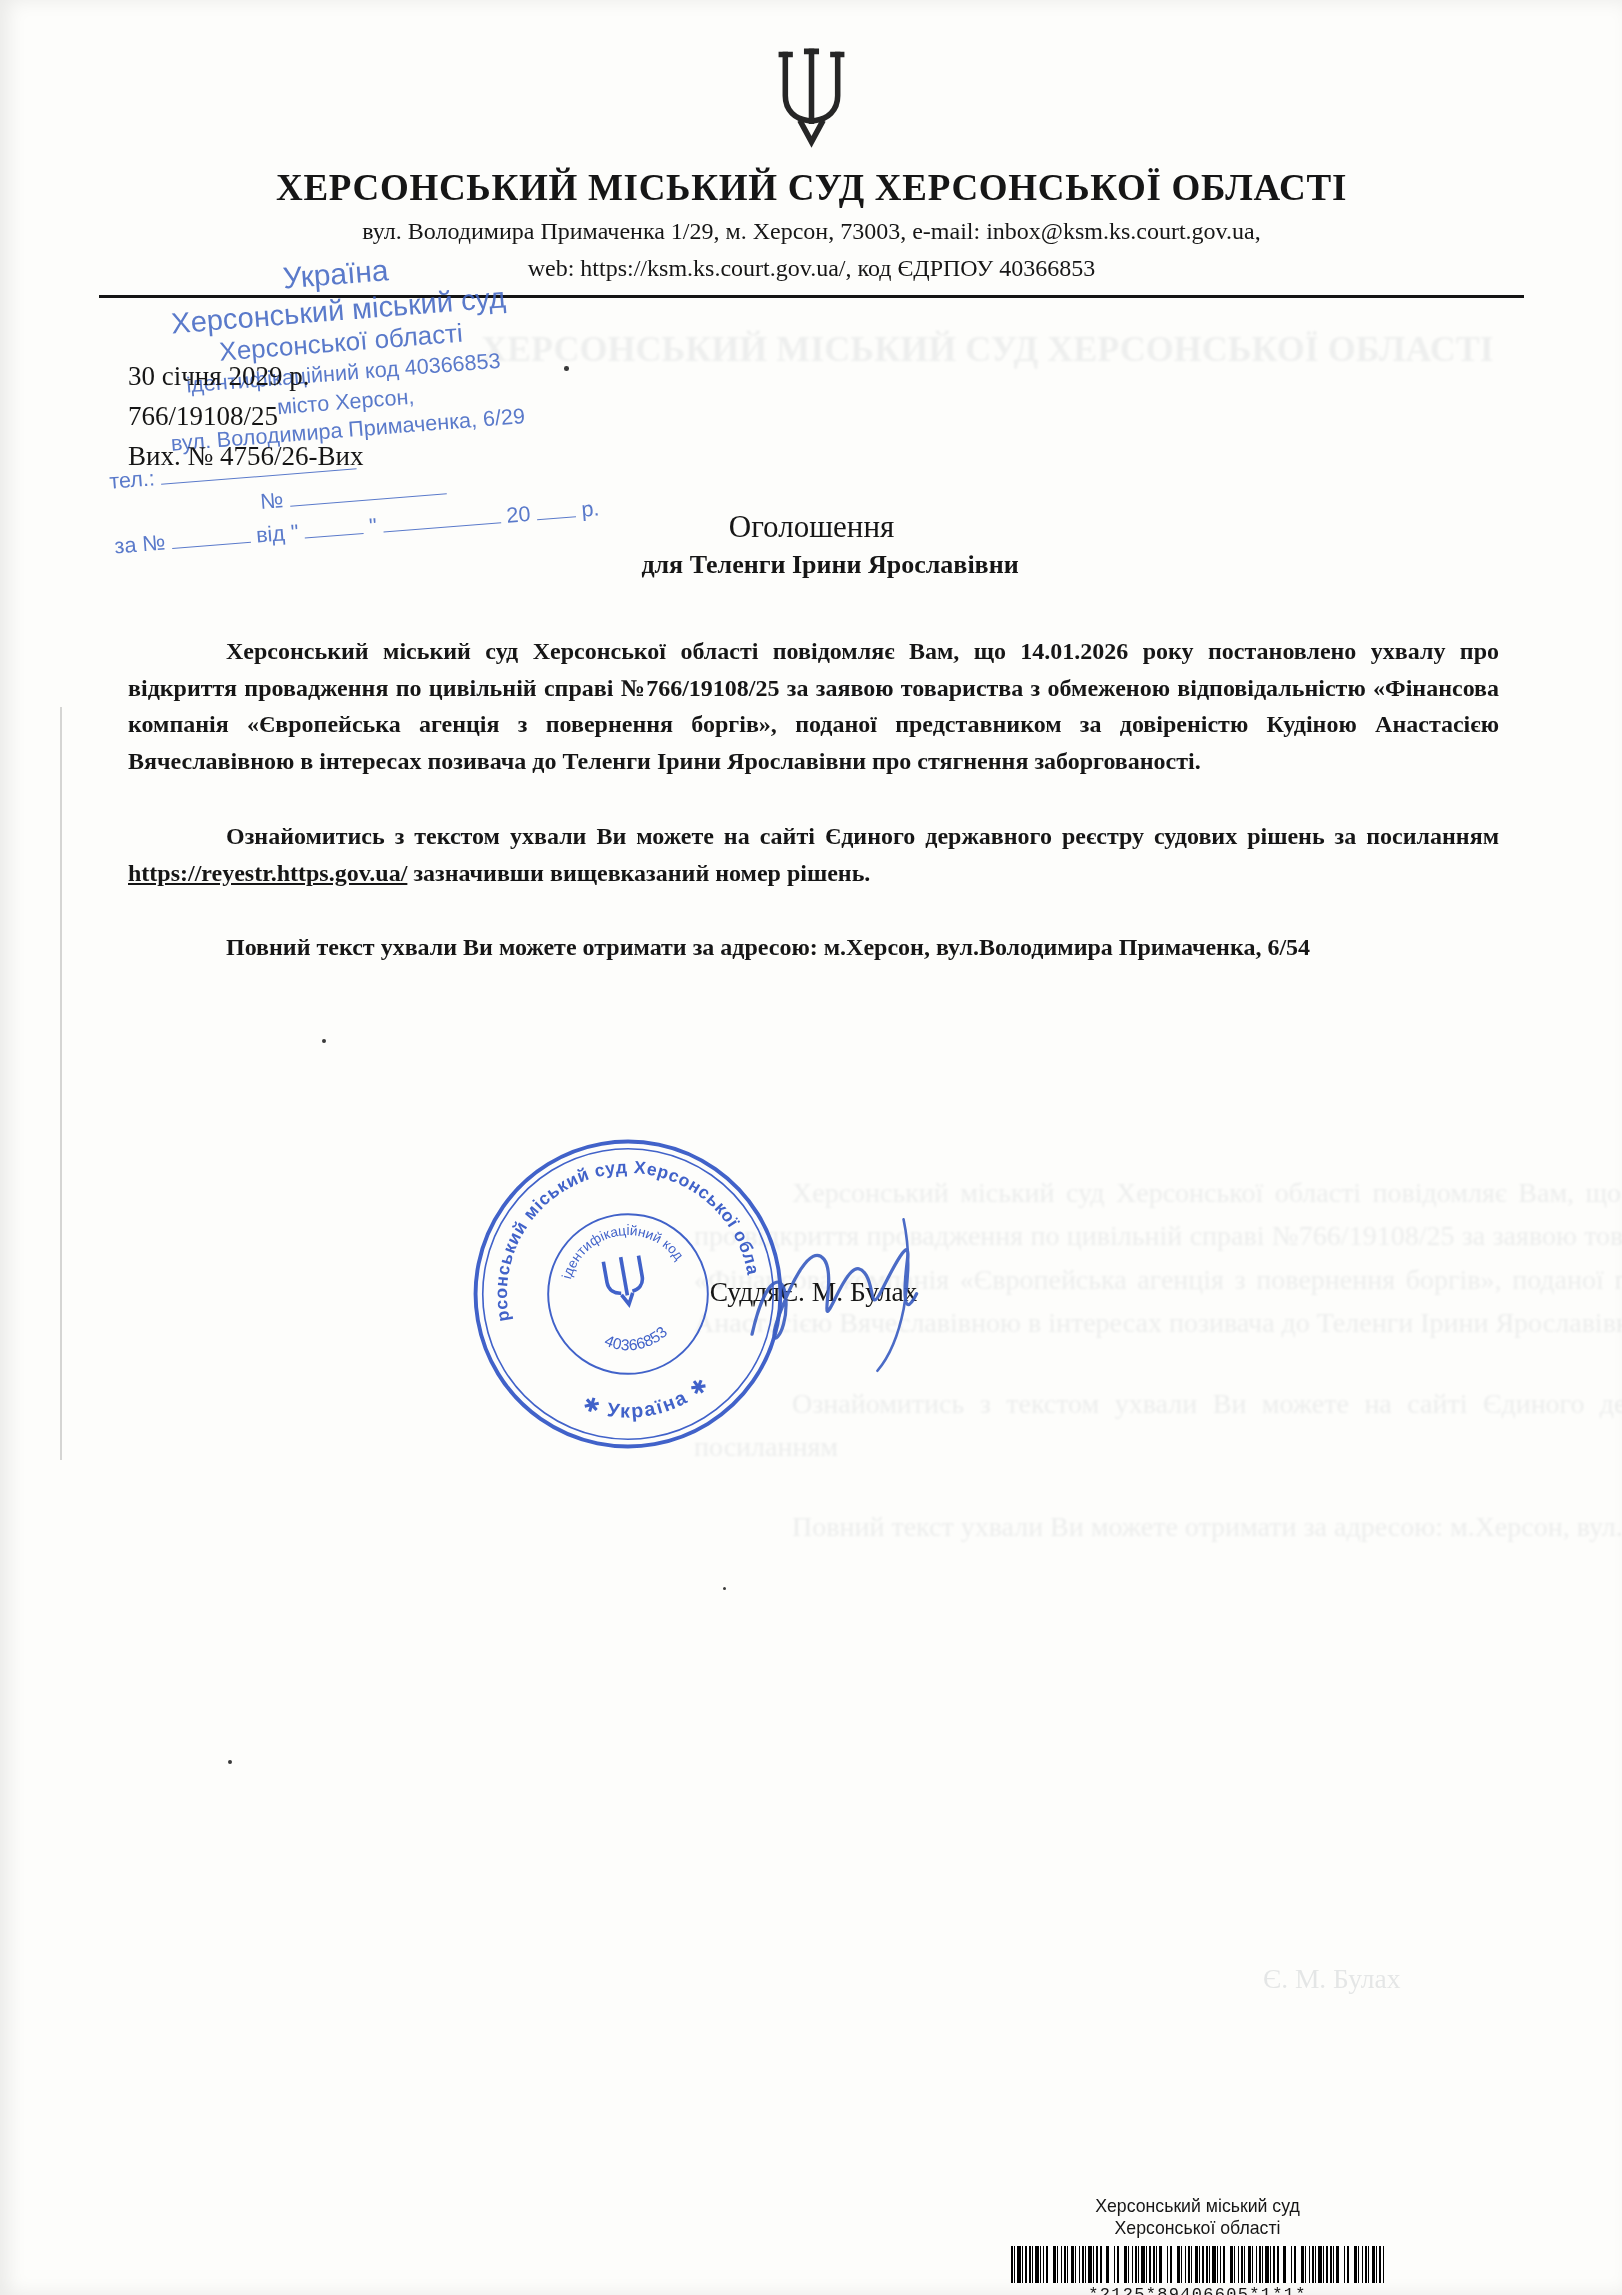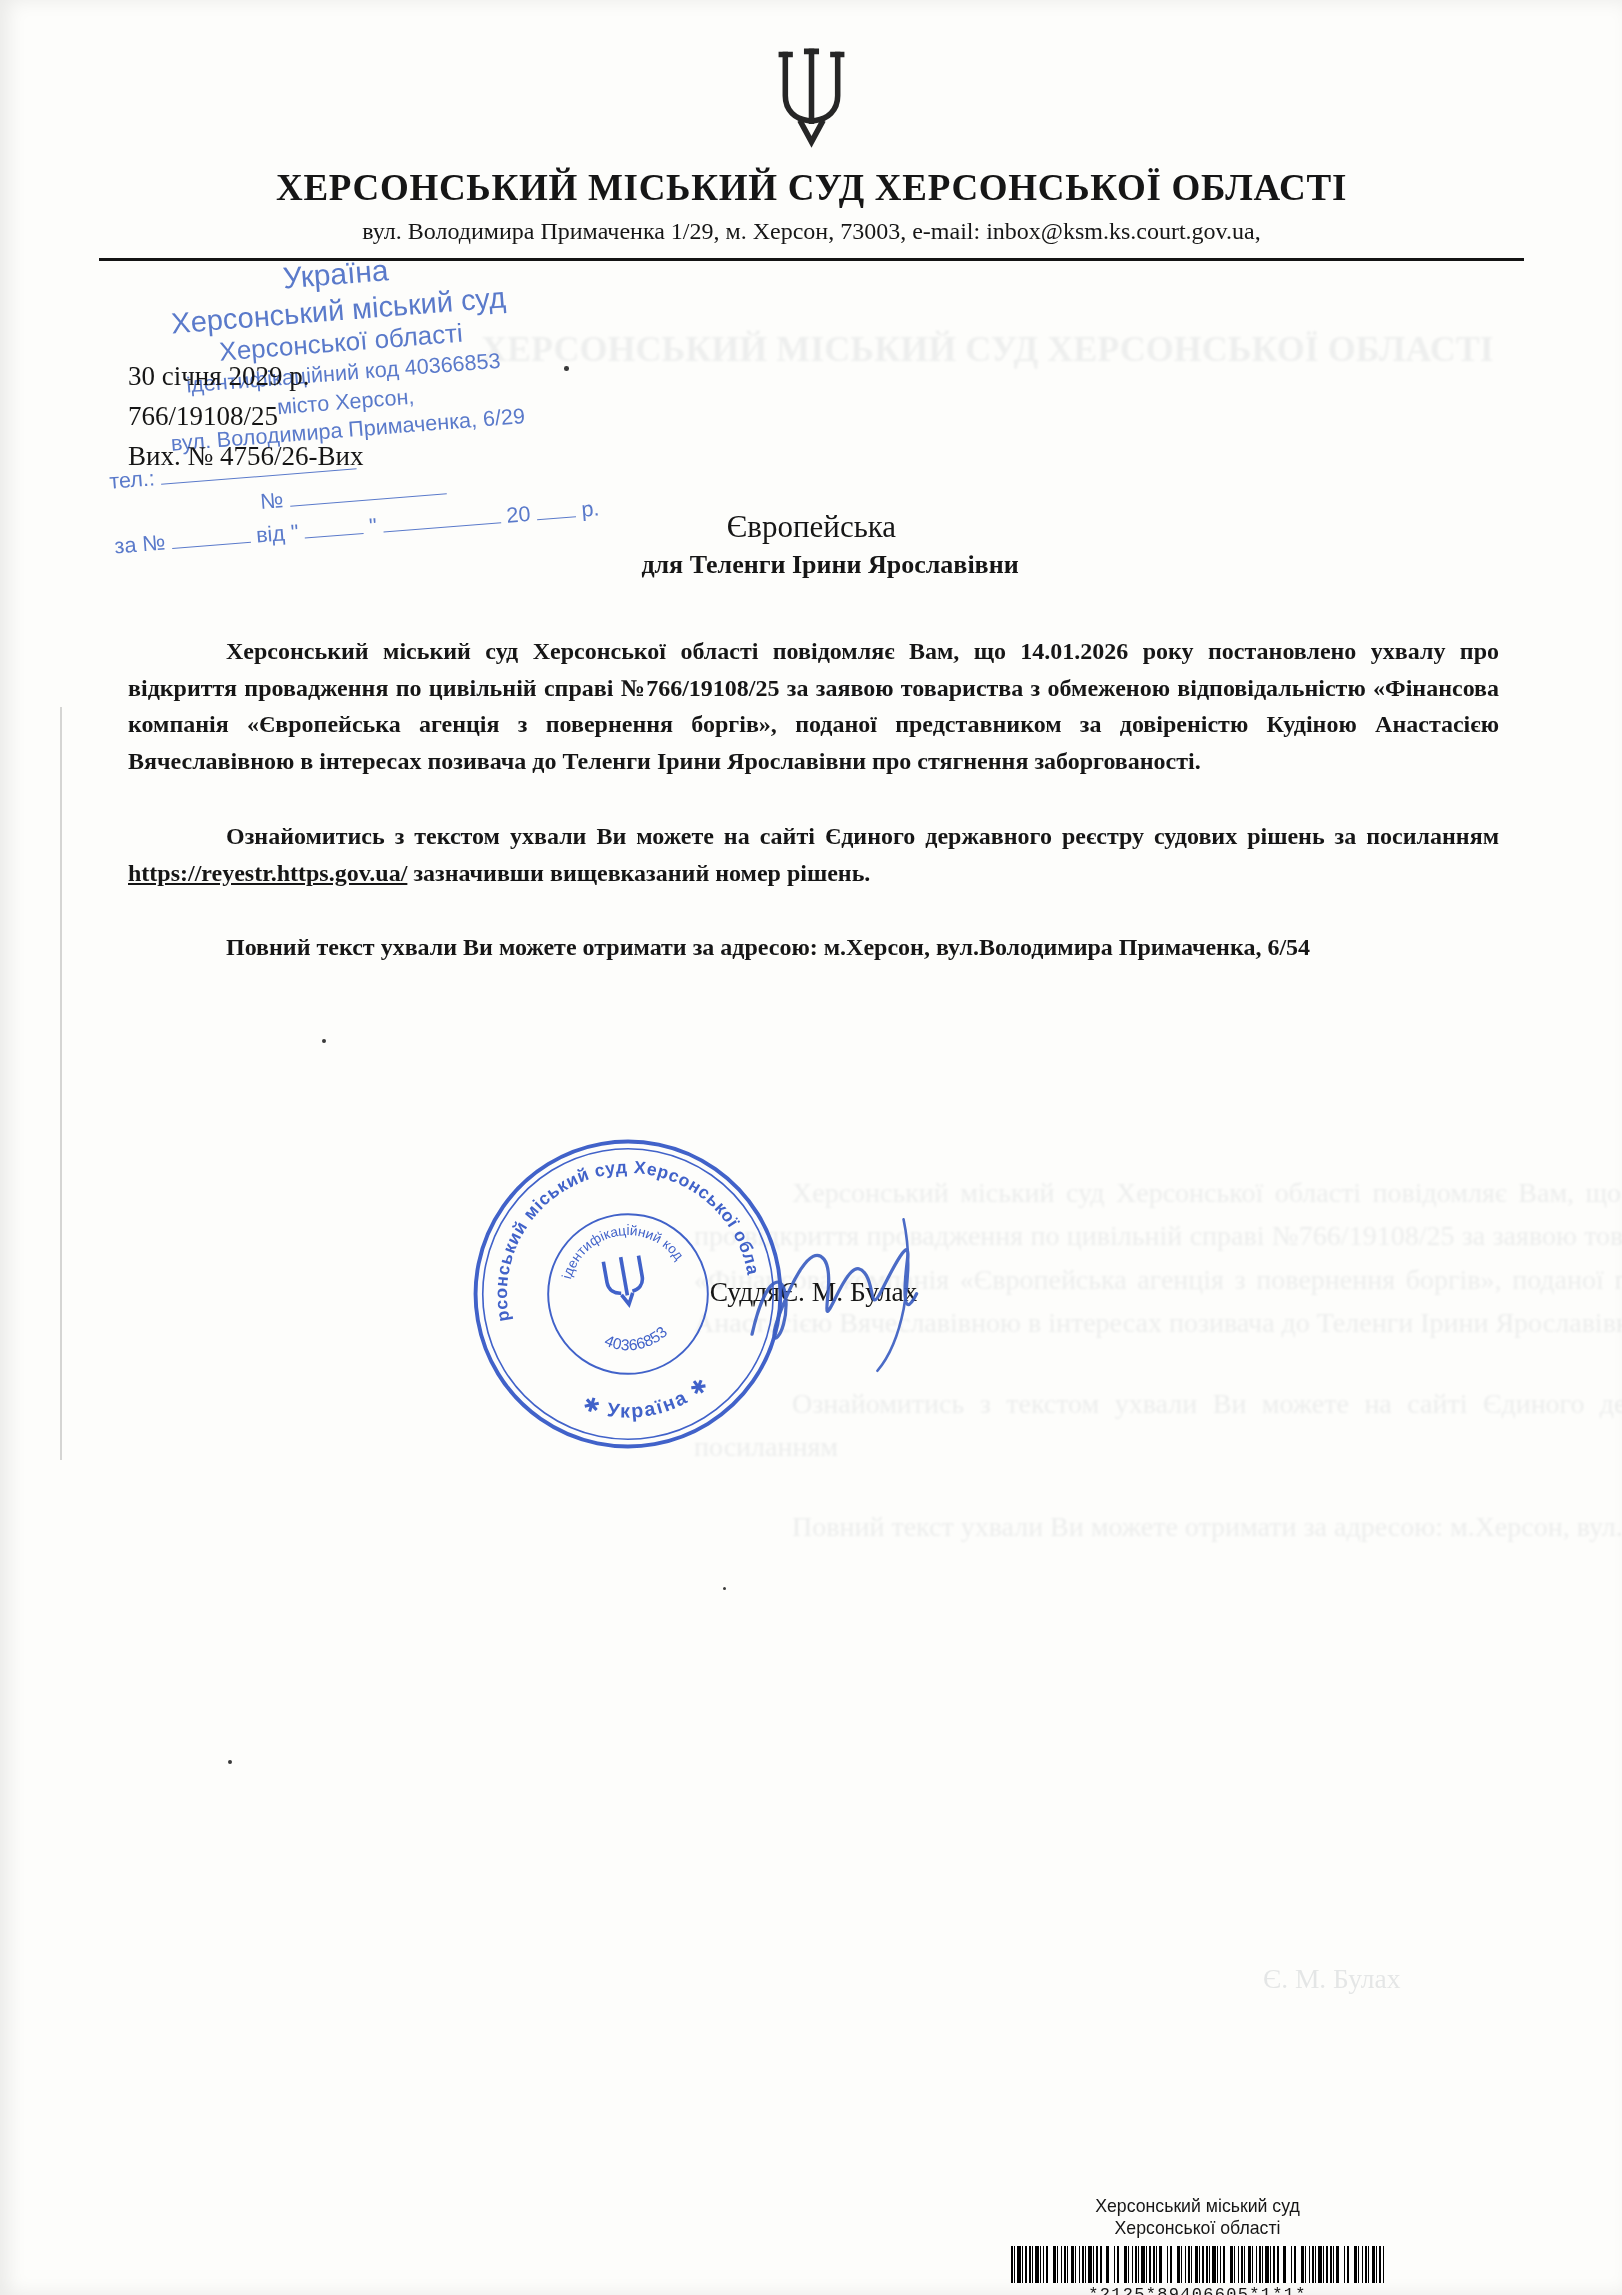--- a/index.html
+++ b/index.html
@@ -96,20 +96,21 @@
           <path d="M13 10 v52 c0 19 13 29 28 31"></path>
           <path d="M79 10 v52 c0 19 -13 29 -28 31"></path>
           <path d="M46 6 v88"></path>
           <path d="M33 96 l13 24 l13 -24"></path>
           <path d="M8 10 h11 M73 10 h11 M40 6 h12"></path>
         </g>
       </svg>
     </span>
     <div class="court-title">ХЕРСОНСЬКИЙ МІСЬКИЙ СУД ХЕРСОНСЬКОЇ ОБЛАСТІ</div>
     <div class="court-addr">вул. Володимира Примаченка  1/29, м. Херсон, 73003, e-mail: inbox@ksm.ks.court.gov.ua,</div>
+    <div class="court-addr">web: https://ksm.ks.court.gov.ua/, код ЄДРПОУ 40366853</div>
     <div class="rule"></div>
   </div>
 
   <div class="stamp">
     <div class="st-l1">Україна</div>
     <div class="st-l2">Херсонський міський суд</div>
     <div class="st-l3">Херсонської області</div>
     <div class="st-l4">ідентифікаційний код 40366853</div>
     <div class="st-l4">місто Херсон,</div>
     <div class="st-l4">вул. Володимира Примаченка, 6/29</div>
@@ -134,21 +135,21 @@
     </div>
   </div>
 
   <div class="meta">
     <div>30 січня 2029 р.</div>
     <div>766/19108/25</div>
     <div>Вих. № 4756/26-Вих</div>
   </div>
 
   <div class="doc-title">
-    <div class="t1">Європейська</div>
+    <div class="t1">Оголошення</div>
     <div class="t2">для Теленги Ірини Ярославівни</div>
   </div>
 
   <div class="body-text">
     <p>Херсонський міський суд Херсонської області повідомляє Вам, що 14.01.2026 року постановлено ухвалу про відкриття провадження по цивільній справі №766/19108/25  за заявою товариства з обмеженою відповідальністю «Фінансова компанія «Європейська агенція з повернення боргів», поданої представником за довіреністю Кудіною Анастасією Вячеславівною в інтересах позивача до Теленги Ірини Ярославівни про стягнення заборгованості.</p>
     <p><span>Ознайомитись з текстом ухвали Ви можете на сайті Єдиного державного реєстру судових рішень за посиланням </span><a class="link">https://reyestr.https.gov.ua/</a><span> зазначивши вищевказаний номер рішень.</span></p>
     <p>Повний текст ухвали Ви можете отримати за адресою: м.Херсон, вул.Володимира Примаченка, 6/54</p>
   </div>
 
   <div class="sig-row">

